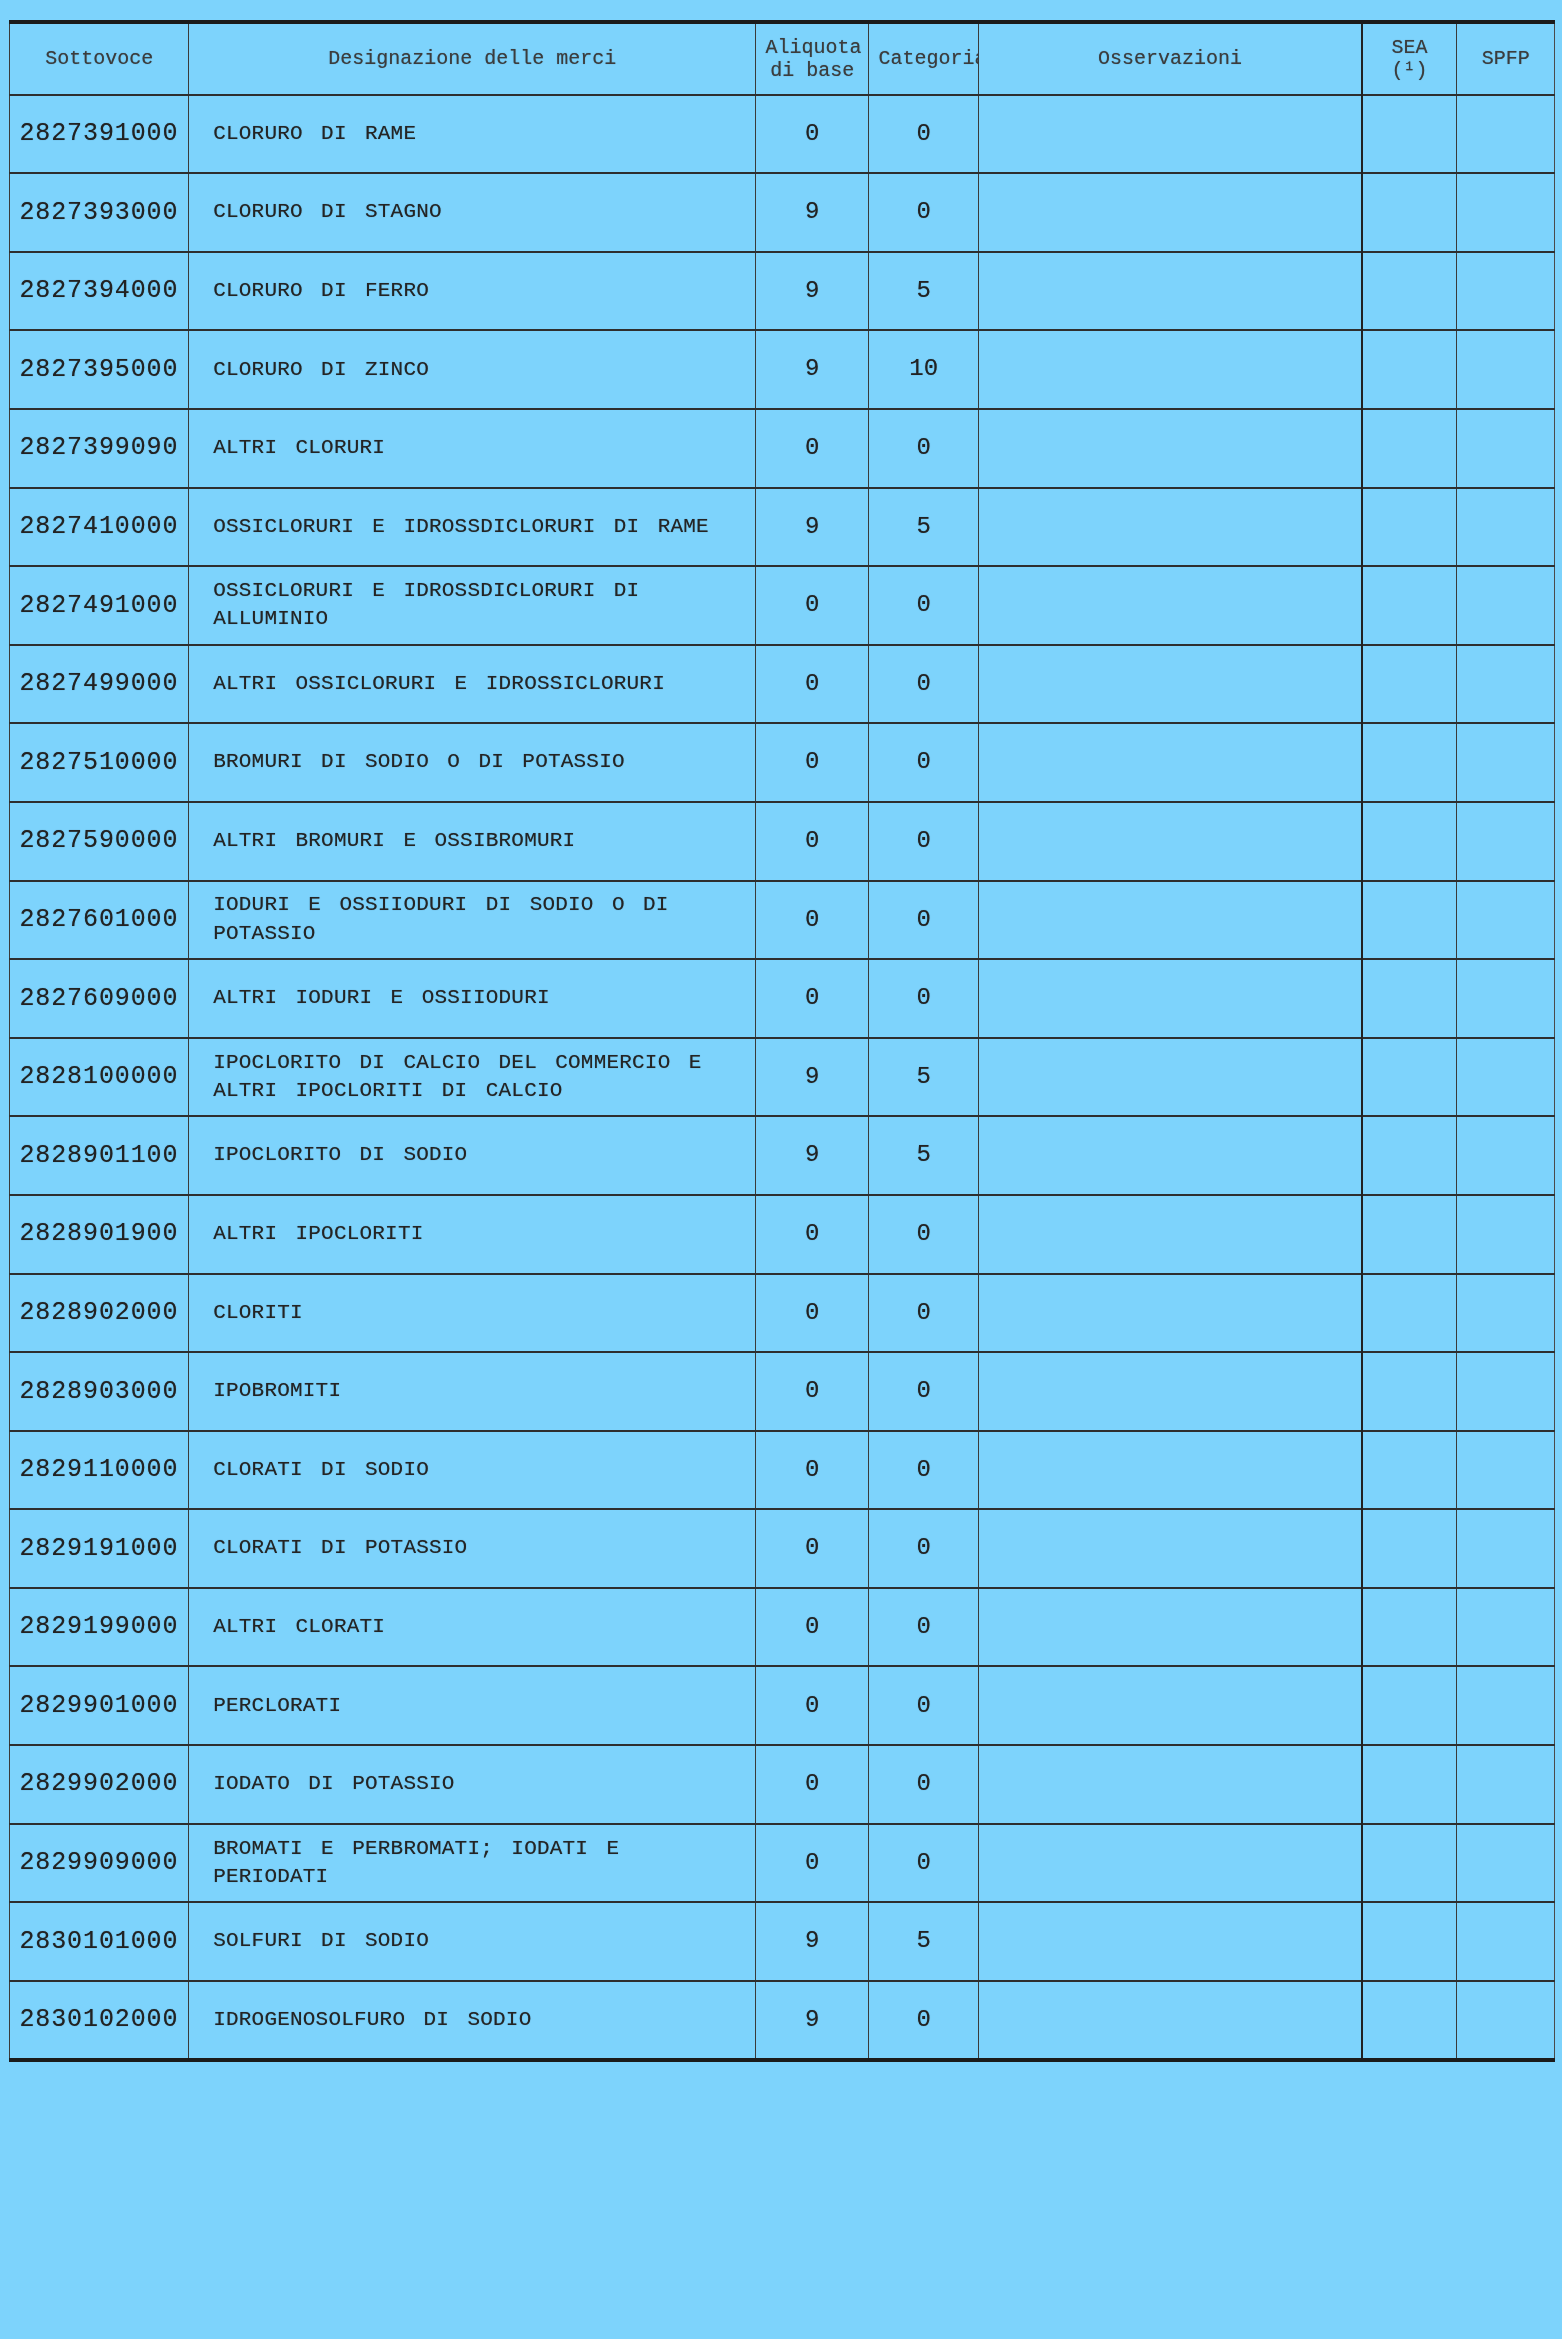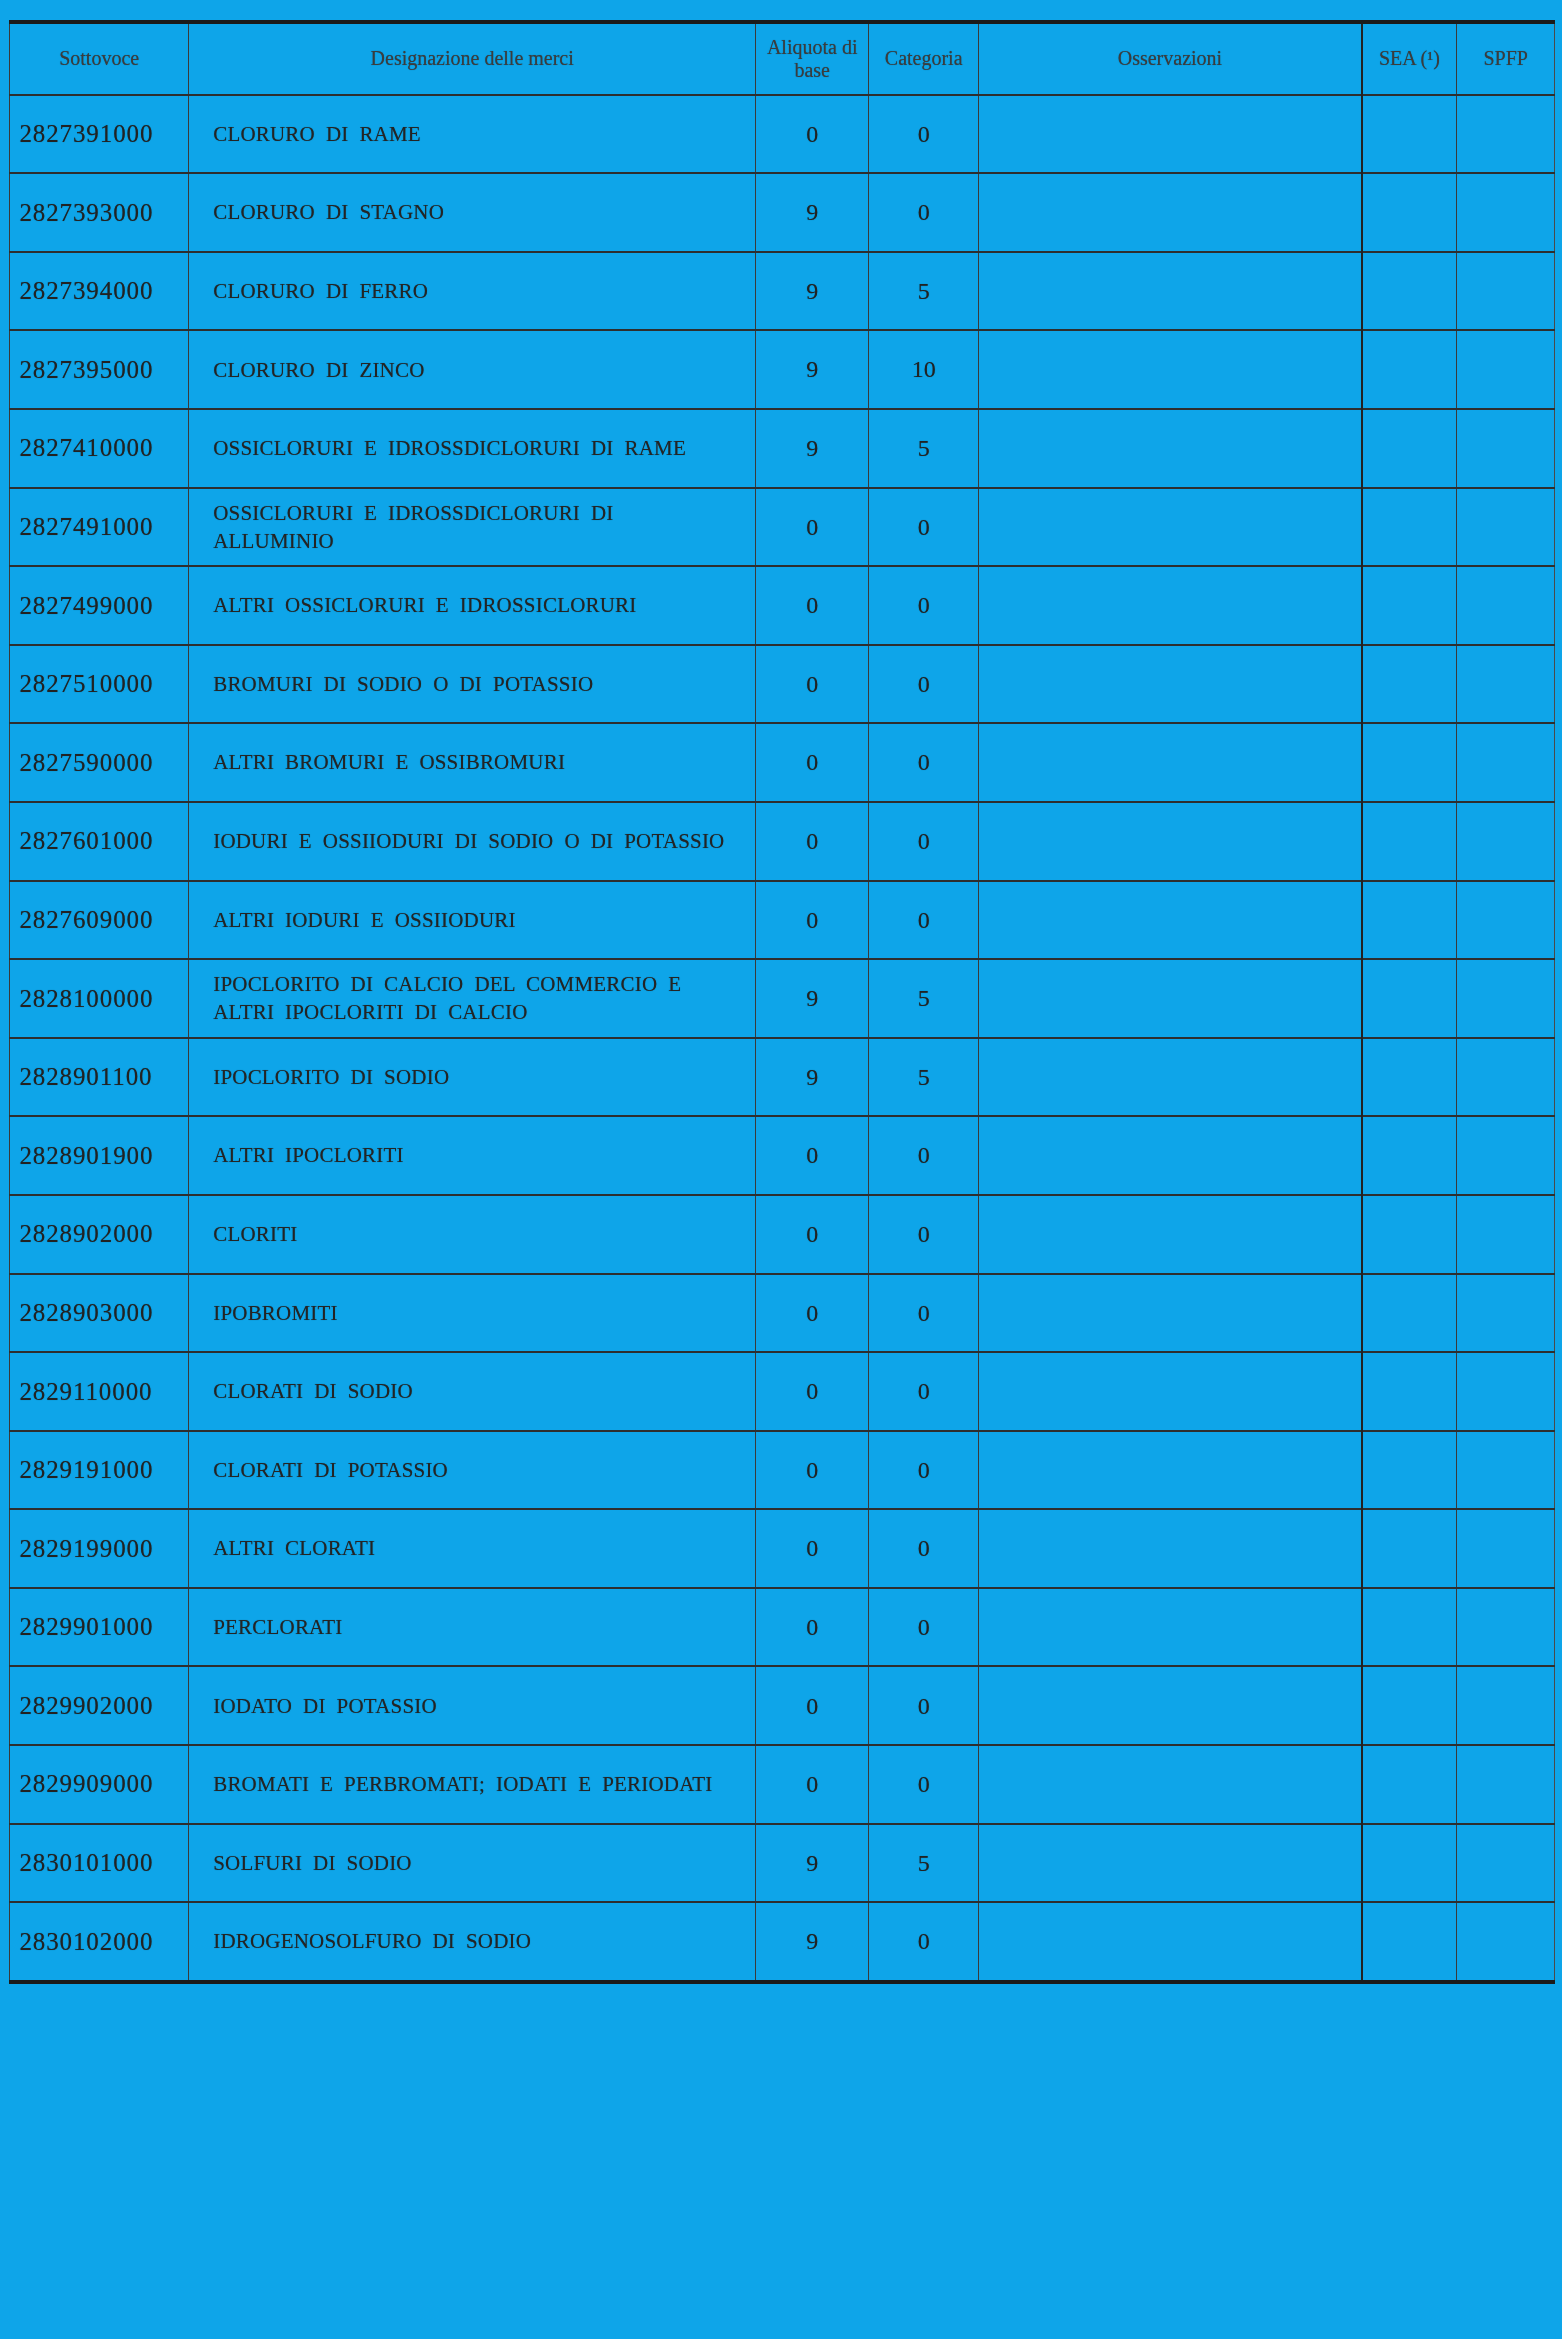--- a/index.html
+++ b/index.html
@@ -11,21 +11,22 @@
     width: 1563px;
     height: 2340px;
     position: relative;
     font-family: "Liberation Serif", "DejaVu Serif", serif;
     color: #1e1e1e;
     overflow: hidden;
   }
   .page {
     position: absolute;
     inset: 0;
-    background: #0ea5e9;
+    background: #7dd3fc;
+    font-family: Liberation Mono, monospace;
   }
   table.tariff {
     position: absolute;
     left: 9.2px;
     top: 20px;
     width: 1545px;
     border-collapse: collapse;
     table-layout: fixed;
     border-top: 4.6px solid #1b1b1b;
     border-bottom: 4.6px solid #1b1b1b;
@@ -134,20 +135,29 @@
         <tr>
     <td class="code">2827395000</td>
     <td class="desc">CLORURO DI ZINCO</td>
     <td class="num">9</td>
     <td class="num">10</td>
     <td class="num"></td>
     <td class="num sea-col"></td>
     <td class="num"></td>
   </tr>
         <tr>
+    <td class="code">2827399090</td>
+    <td class="desc">ALTRI CLORURI</td>
+    <td class="num">0</td>
+    <td class="num">0</td>
+    <td class="num"></td>
+    <td class="num sea-col"></td>
+    <td class="num"></td>
+  </tr>
+        <tr>
     <td class="code">2827410000</td>
     <td class="desc">OSSICLORURI E IDROSSDICLORURI DI RAME</td>
     <td class="num">9</td>
     <td class="num">5</td>
     <td class="num"></td>
     <td class="num sea-col"></td>
     <td class="num"></td>
   </tr>
         <tr>
     <td class="code">2827491000</td>

